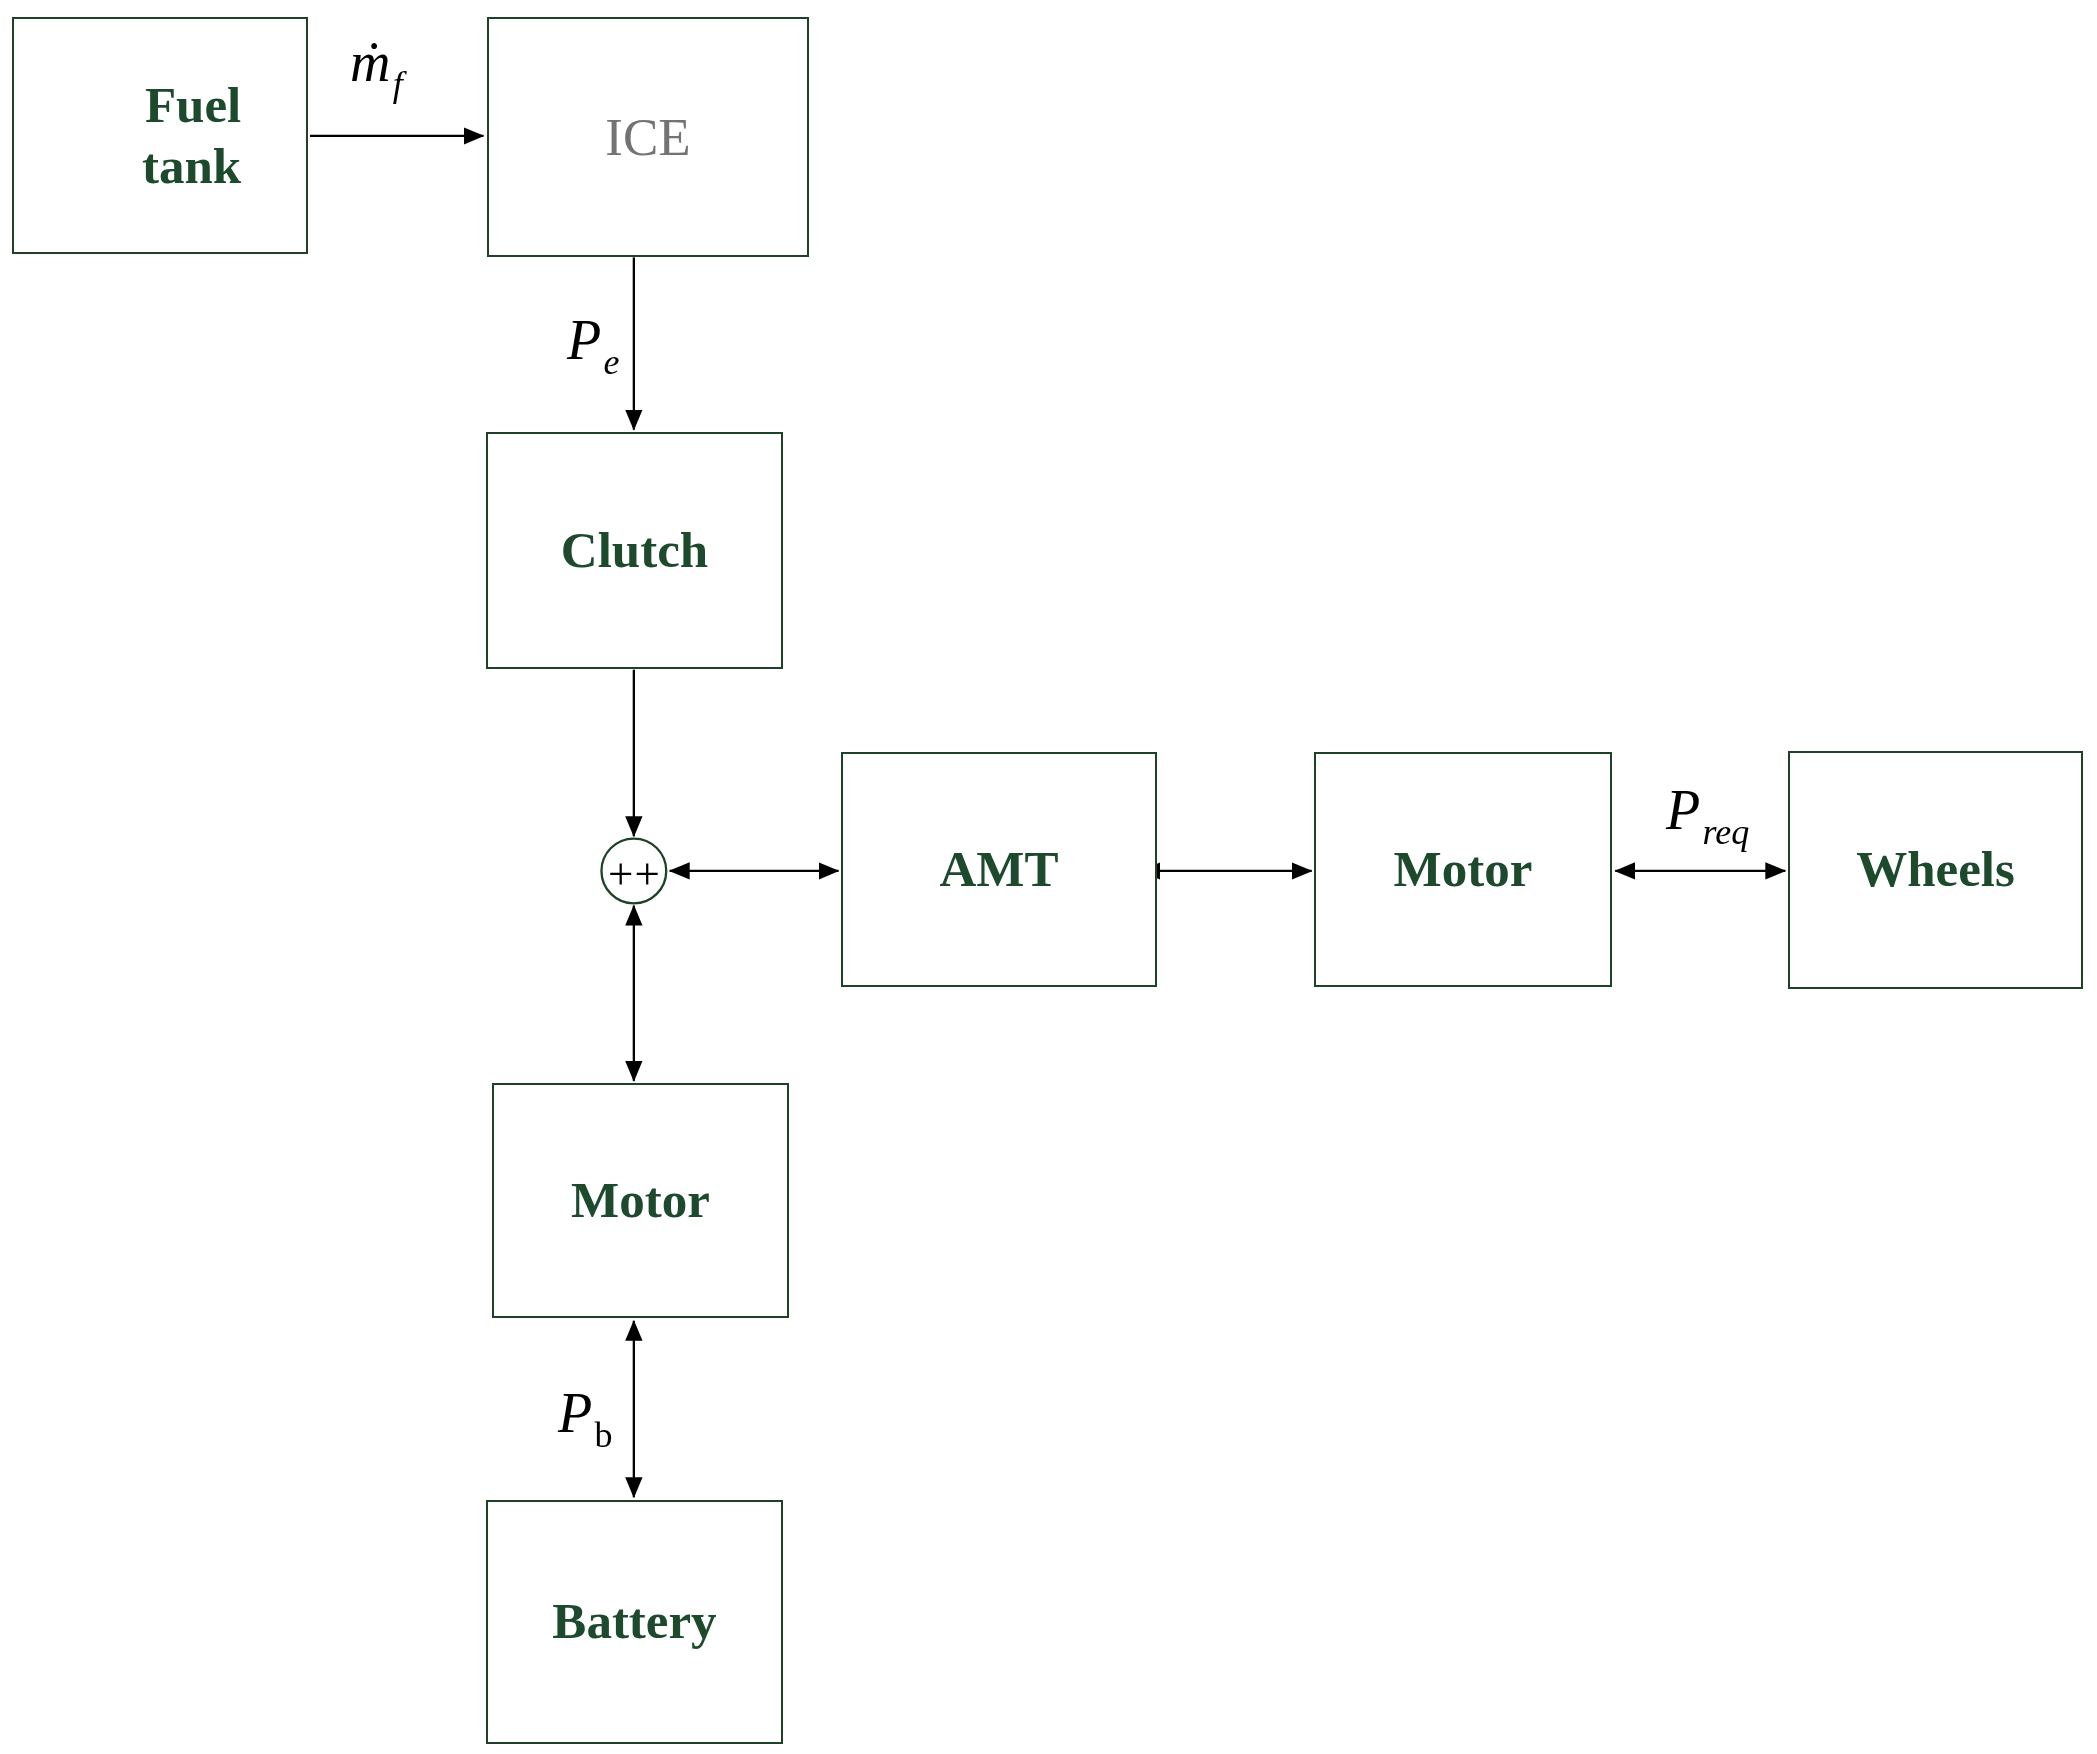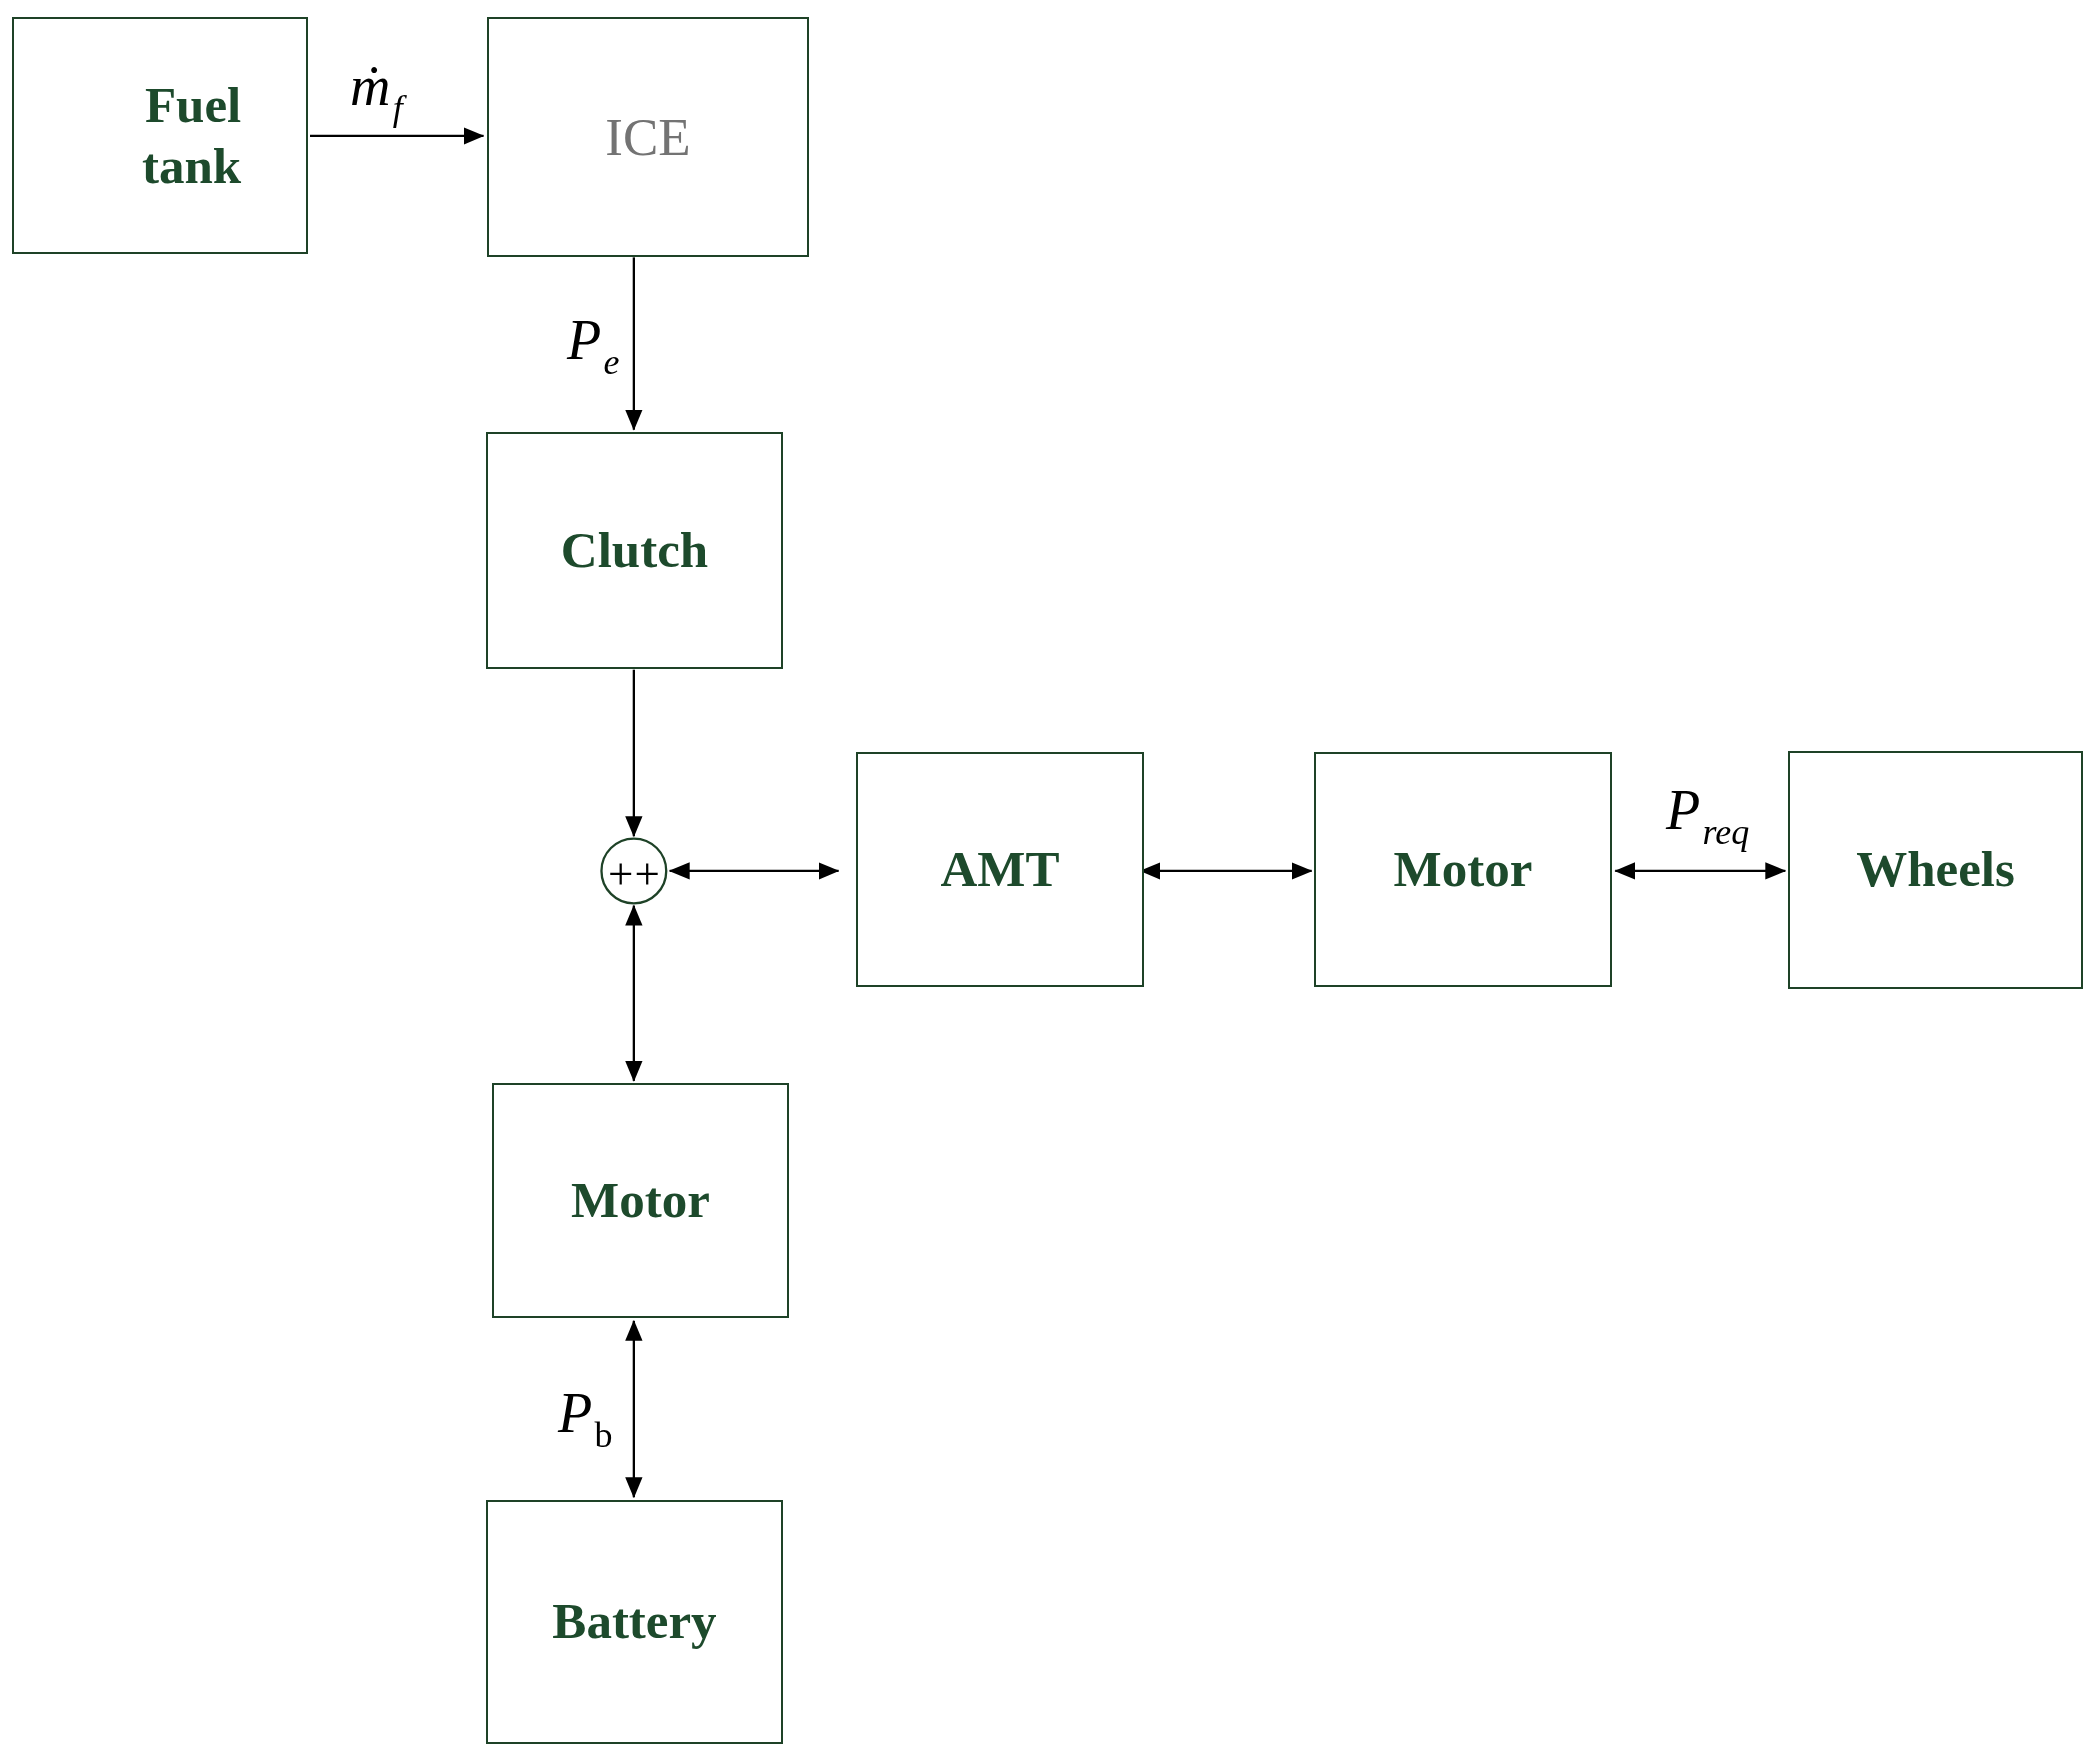--- a/index.html
+++ b/index.html
@@ -20,21 +20,21 @@
     display:flex; align-items:center; justify-content:center;
     color:#1d4a2c;
     font-weight:bold;
     font-size:51px;
     line-height:1.2;
   }
   .box-fuel    { left:11.6px;   top:17.4px;   width:296px; height:237px; }
   .box-ice     { left:487px;  top:17.4px;   width:322px; height:240px;
                  color:#737373; font-weight:400; font-size:53px; }
   .box-clutch  { left:486px;  top:432px;  width:297px; height:237px; }
-  .box-amt     { left:841px; top:752px; width:288px; height:235px;margin-left:15px; }
+  .box-amt     { left:841px; top:752px; width:316px; height:235px; }
   .box-axles   { left:1314px; top:752px; width:298px; height:235px; }
   .box-wheels  { left:1788px; top:751px; width:295px; height:238px; border-width:2.9px; }
   .box-motor   { left:486px;  top:1083px; width:297px; height:235px;margin-left:6px; }
   .box-battery { left:486px;  top:1500px; width:297px; height:244px; }
 
   .two-line { text-align:right; transform:translateX(32px); }
   .two-line span { display:block; }
 
   .mathlbl {
     position:absolute;
@@ -44,21 +44,21 @@
     line-height:1;
     white-space:nowrap;
   }
   .mathlbl sub {
     font-size:36px;
     line-height:0;
     vertical-align:-0.42em;
     margin-left:2.3px;
   }
   .mathlbl sub.roman { font-style:normal; }
-  .lbl-mdot-f { left:350px;  top:58px;text-align:center;   }
+  .lbl-mdot-f { left:350px;  top:34px;text-align:center;   }
   .lbl-p-e    { left:567px;  top:312px;  }
   .lbl-p-req  { left:1666px; top:782px; }
   .lbl-p-b    { left:558px;  top:1385px;text-align:right; }
 
   .junction-sym {
     position:absolute;
     left:588px; top:842px; width:93px; height:60px;
     display:flex; align-items:center; justify-content:center;
     color:#000000; font-size:45px; font-weight:400; line-height:1;
     padding-top:4.6px; box-sizing:border-box;

